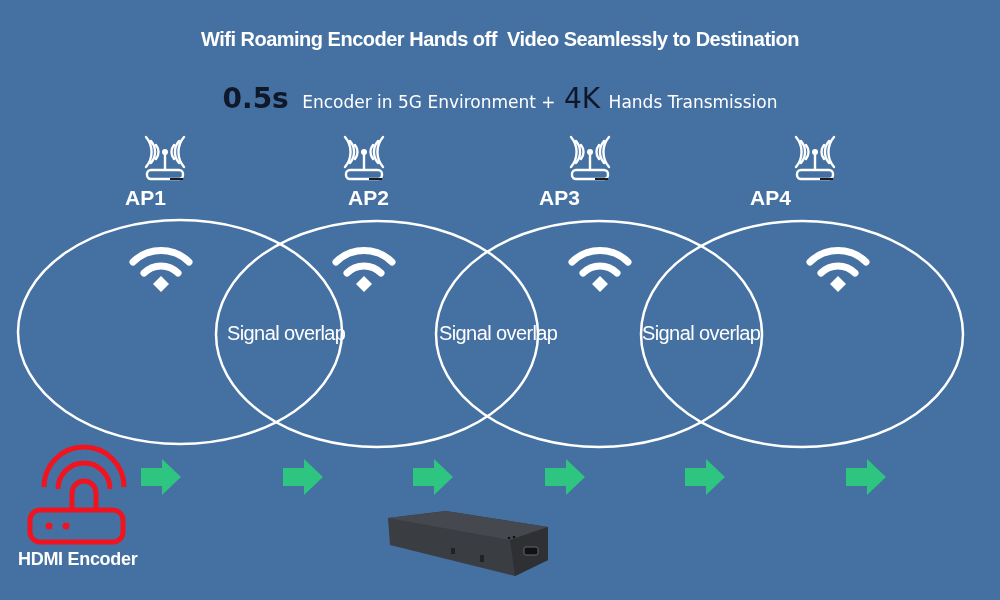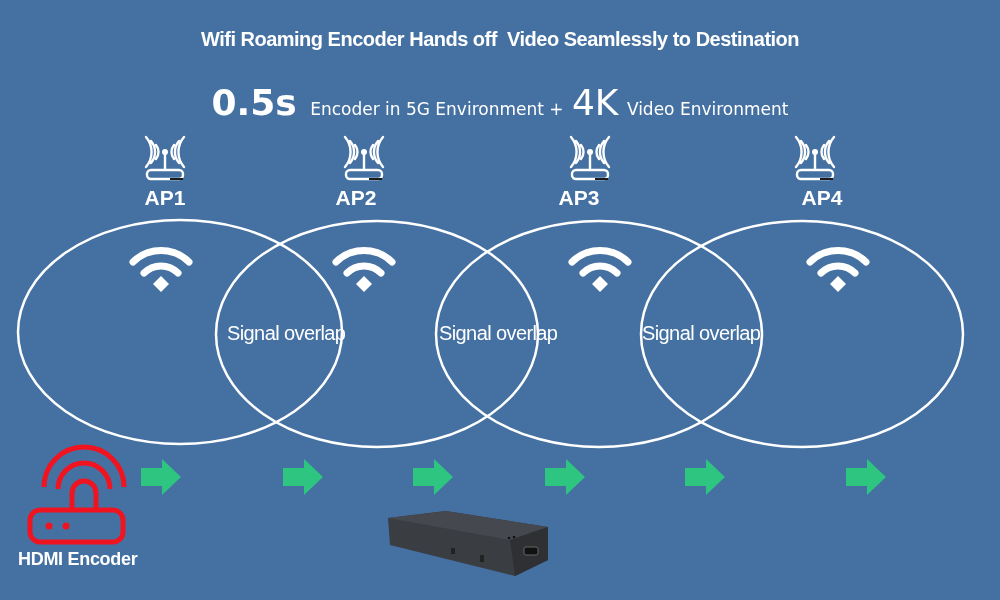--- a/index.html
+++ b/index.html
@@ -1,37 +1,37 @@
 <!DOCTYPE html>
 <html><head>
 <meta charset="utf-8">
 <style>
   html,body{margin:0;padding:0;}
   body{width:1000px;height:600px;background:#4571a2;position:relative;overflow:hidden;font-family:"Liberation Sans",sans-serif;color:#fff;}
   .title{position:absolute;left:0;top:28px;width:1000px;text-align:center;font-size:20px;font-weight:bold;letter-spacing:-0.5px;white-space:pre;}
   .subtitle{position:absolute;left:0;top:82px;width:1000px;text-align:center;font-family:"DejaVu Sans",sans-serif;font-size:17px;white-space:nowrap;}
-  .subtitle .big{color:#ffffff;font-size:36px;}
+  .subtitle .big{color:#0f172a;font-size:28px;}
   .subtitle .b1{font-weight:bold;margin-right:8px;}
   .subtitle .b2{margin:0 3px;text-align:center;}
   svg.diagram{position:absolute;left:0;top:0;}
-  .ap{position:absolute;width:80px;text-align:center;}
+  .ap{position:absolute;width:80px;text-align:left;}
   .ap-label{font-size:21px;font-weight:bold;display:block;margin-top:-2px;}
   .overlap{position:absolute;font-size:20px;letter-spacing:-0.6px;text-align:right;}
   .enc-label{position:absolute;left:18px;top:549px;font-size:18px;font-weight:bold;letter-spacing:-0.3px;}
 </style>
 </head>
 <body>
 
 <div class="title">Wifi Roaming Encoder Hands off  Video Seamlessly to Destination</div>
 
 <div class="subtitle">
   <span class="big b1">0.5s</span>
   <span>Encoder in 5G Environment +</span>
   <span class="big b2">4K</span>
-  <span>Video Environment</span>
+  <span>Hands Transmission</span>
 </div>
 
 <svg class="diagram" width="1000" height="600" viewBox="0 0 1000 600">
   <defs>
     <g id="router">
       <path d="M-9,-14 A11,11 0 0 1 -9,0 M-14,-18 A17,17 0 0 1 -14,4 M-19,-22 A23,23 0 0 1 -19,8" fill="none" stroke="#fff" stroke-width="2.4" stroke-linecap="round" transform="translate(0,0)"></path>
       <path d="M9,-14 A11,11 0 0 0 9,0 M14,-18 A17,17 0 0 0 14,4 M19,-22 A23,23 0 0 0 19,8" fill="none" stroke="#fff" stroke-width="2.4" stroke-linecap="round"></path>
       <circle cx="0" cy="-7" r="3" fill="#fff"></circle>
       <line x1="0" y1="-5" x2="0" y2="12" stroke="#fff" stroke-width="2.4"></line>
       <rect x="-18" y="11" width="36" height="9" rx="4" fill="none" stroke="#fff" stroke-width="2.4"></rect>
@@ -114,27 +114,27 @@
     <rect x="451" y="548" width="4" height="6" fill="#222"></rect>
     <rect x="480" y="555" width="4" height="7" fill="#222"></rect>
     <circle cx="509" cy="538" r="1.3" fill="#111"></circle>
     <circle cx="514" cy="537" r="1.3" fill="#111"></circle>
   </g>
 </svg>
 
 <div class="ap" style="left:125px;top:188px;">
   <span class="ap-label">AP1</span>
 </div>
-<div class="ap" style="left:316px;top:188px;">
+<div class="ap" style="left:348px;top:188px;">
   <span class="ap-label">AP2</span>
 </div>
 <div class="ap" style="left:539px;top:188px;">
   <span class="ap-label">AP3</span>
 </div>
-<div class="ap" style="left:782px;top:188px;">
+<div class="ap" style="left:750px;top:188px;">
   <span class="ap-label">AP4</span>
 </div>
 
 <div class="overlap" style="left:227px;top:322px;">Signal overlap</div>
 <div class="overlap" style="left:439px;top:322px;">Signal overlap</div>
 <div class="overlap" style="left:642px;top:322px;">Signal overlap</div>
 
 <div class="enc-label">HDMI Encoder</div>
 
 </body></html>

